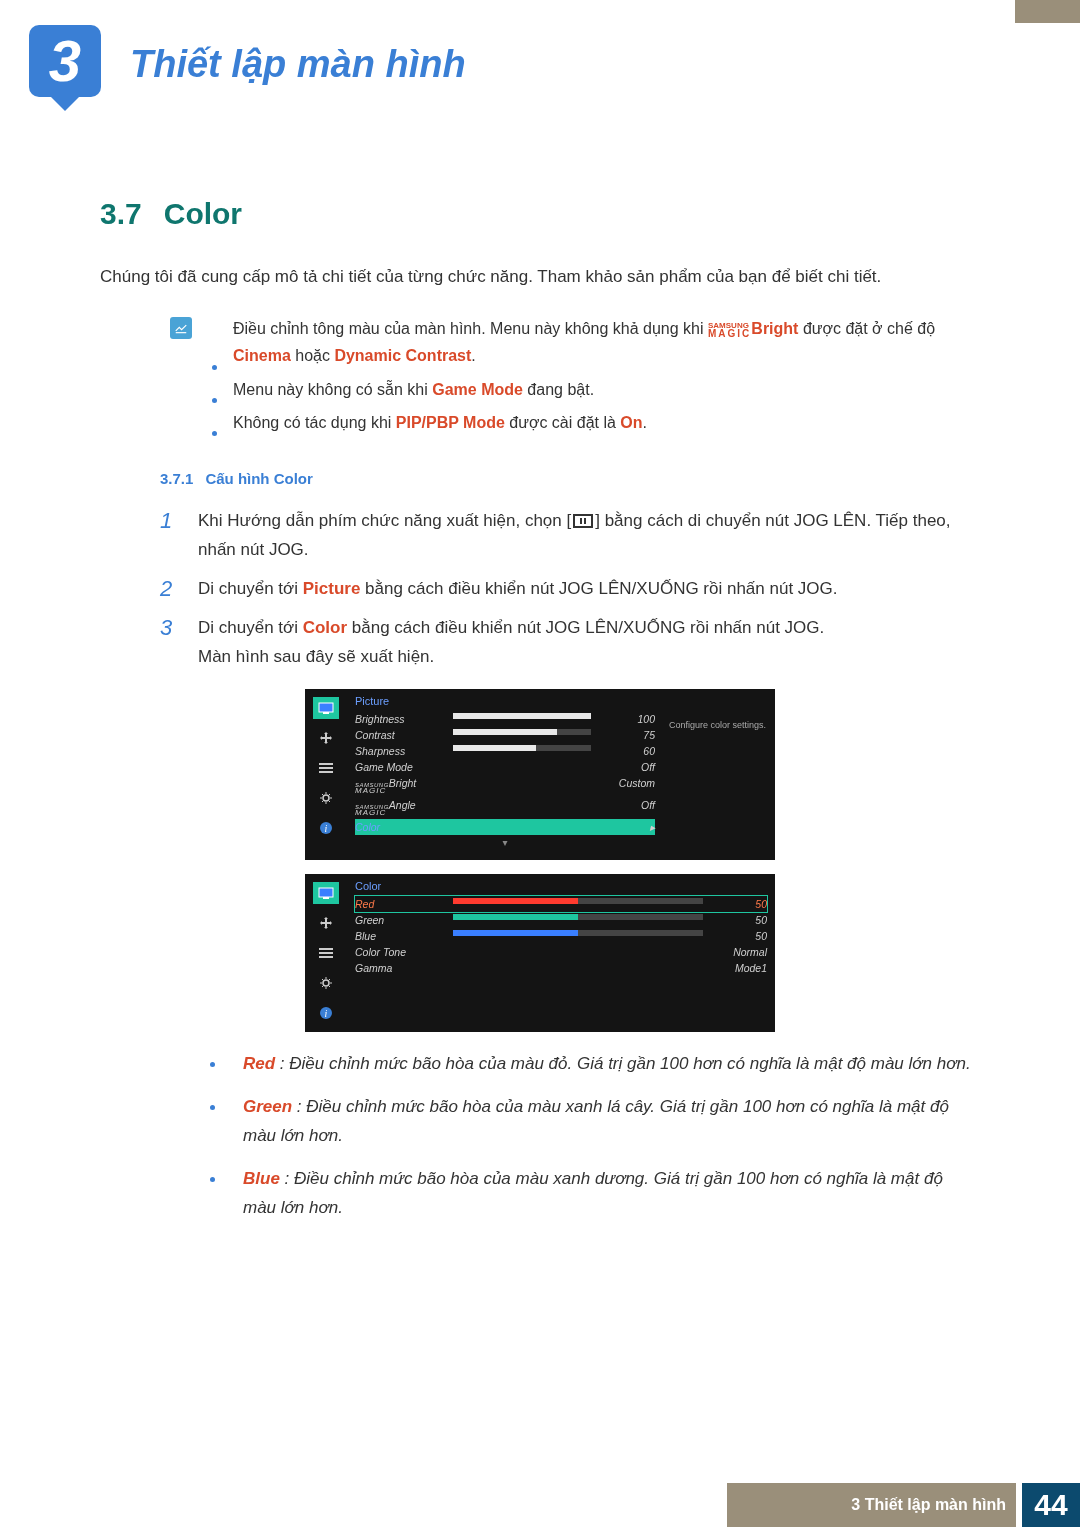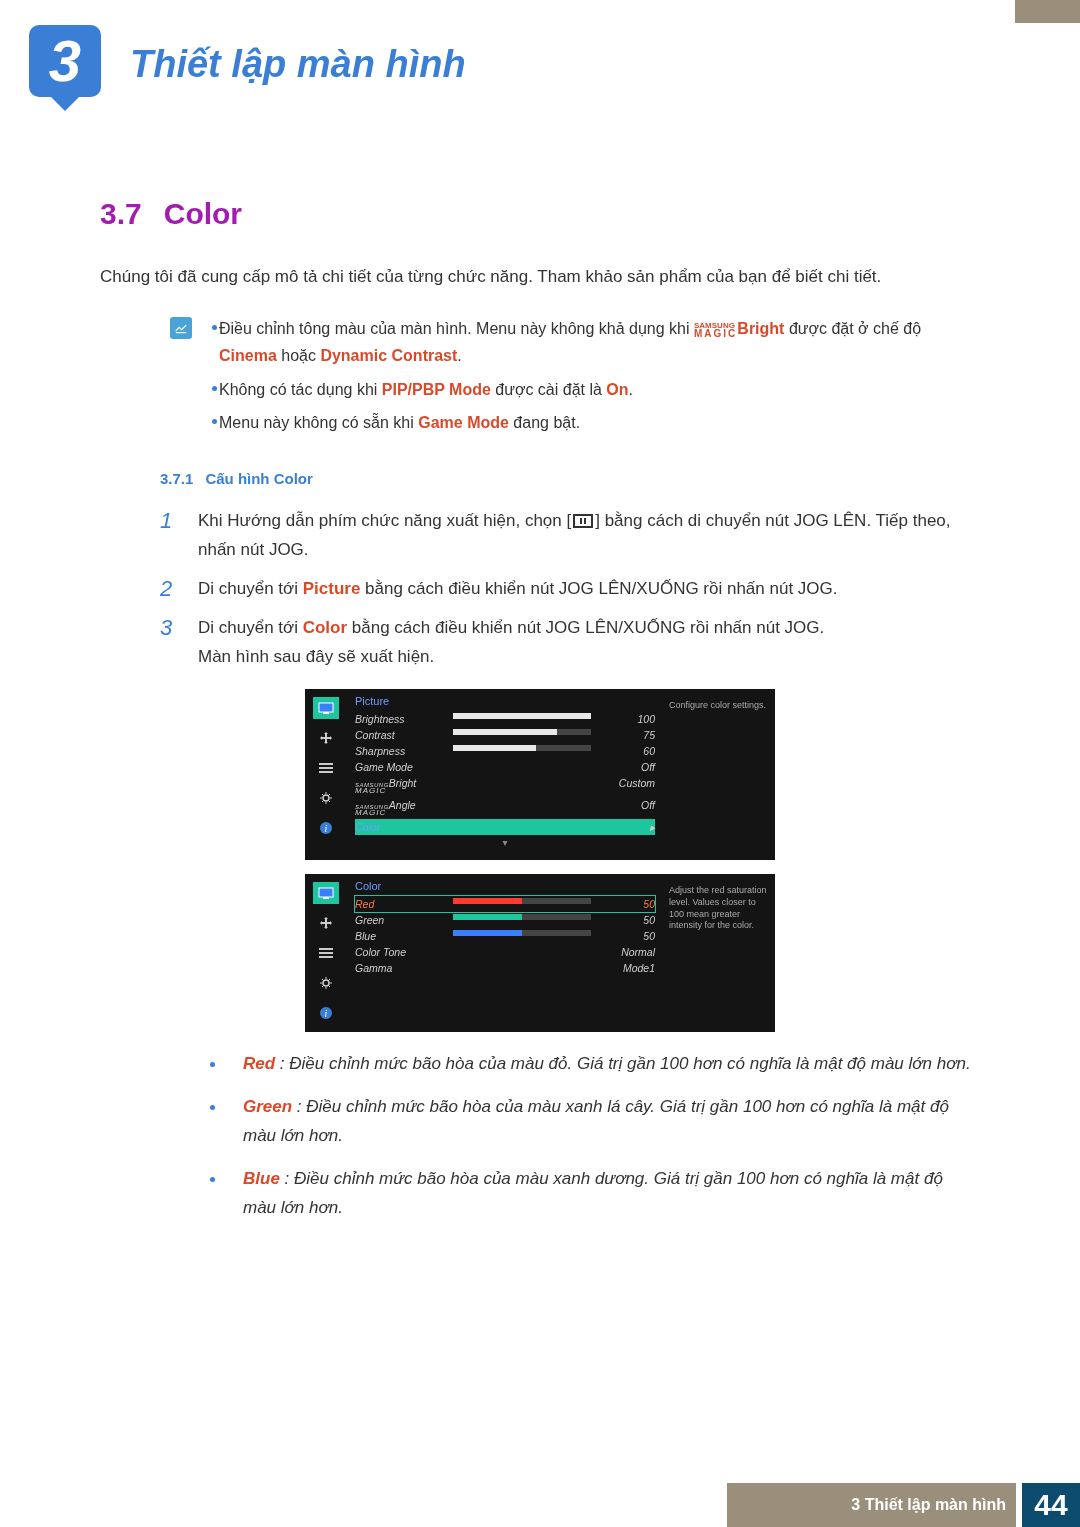--- a/index.html
+++ b/index.html
@@ -63,21 +63,21 @@
     padding-top: 18px;
   }
   .main {
     padding: 60px 100px 0 100px;
   }
   .sec-head {
     display: flex;
     gap: 22px;
     font-size: 30px;
     font-weight: bold;
-    color: #a21caf;
+    color: #0f766e;
     margin-top: 40px;
     margin-bottom: 32px;
   }
   .intro {
     font-size: 17px;
     line-height: 1.6;
     margin-bottom: 25px;
   }
   .info-row {
     display: flex;
@@ -93,22 +93,23 @@
     display: flex;
     align-items: center;
     justify-content: center;
     flex-shrink: 0;
     margin-top: 2px;
   }
   .info-icon svg { width: 14px; height: 14px; }
   .info-list { flex: 1; font-size: 16px; line-height: 1.7; }
   .info-list .bul {
     display: flex;
-    gap: 2px;
+    gap: 16px;
     margin-bottom: 6px;
+    align-items: flex-end;
   }
   .info-list .dot {
     width: 5px; height: 5px; background: #3a7fd5; border-radius: 50%; flex-shrink: 0; margin-top: 10px;
   }
   .redbold { color: #d94a2a; font-weight: bold; }
   .samsung-magic {
     display: inline-flex;
     flex-direction: column;
     align-items: flex-start;
     line-height: 0.9;
@@ -218,20 +219,21 @@
   .osd-row.sel .osd-label, .osd-row.sel .osd-val { color: #ff7a4a; }
   .osd-row.sel .fill { background: #ff3b2f; }
   .osd-row.green .fill { background: #1ec6a0; }
   .osd-row.blue .fill { background: #3a7fff; }
   .osd-hint {
     width: 112px;
     padding: 11px 6px;
     font-size: 9px;
     color: #aaa;
     line-height: 1.3;
+    margin-top: 20px;
   }
   .osd-sm {
     display: inline-flex;
     flex-direction: column;
     line-height: 0.85;
     color: #d0d0d0;
   }
   .osd-sm .s { font-size: 6px; letter-spacing: 0.5px; }
   .osd-sm .m { font-size: 8px; letter-spacing: 1px; }
   .osd-arrow-down {
@@ -317,27 +319,27 @@
         <div>
           <span>Điều chỉnh tông màu của màn hình. Menu này không khả dụng khi </span><span class="samsung-magic">
               <span>SAMSUNG</span>
               <span class="mg">MAGIC</span>
             </span><span class="redbold">Bright</span><span> được đặt ở chế độ </span><span class="redbold">Cinema</span><span> hoặc </span><span class="redbold">Dynamic Contrast</span><span>.</span>
         </div>
       </div>
       <div class="bul">
         <div class="dot"></div>
         <div>
-          <span>Không có tác dụng khi </span><span class="redbold">PIP/PBP Mode</span><span> được cài đặt là </span><span class="redbold">On</span><span>.</span>
+          <span>Menu này không có sẵn khi </span><span class="redbold">Game Mode</span><span> đang bật.</span>
         </div>
       </div>
       <div class="bul">
         <div class="dot"></div>
         <div>
-          <span>Menu này không có sẵn khi </span><span class="redbold">Game Mode</span><span> đang bật.</span>
+          <span>Không có tác dụng khi </span><span class="redbold">PIP/PBP Mode</span><span> được cài đặt là </span><span class="redbold">On</span><span>.</span>
         </div>
       </div>
     </div>
   </div>
 
   <div class="sub-head">
     <span>3.7.1</span>
     <span>Cấu hình Color</span>
   </div>
 
@@ -513,21 +515,20 @@
           <div style="flex:1"></div>
           <div class="osd-val">Normal</div>
         </div>
         <div class="osd-row">
           <div class="osd-label">Gamma</div>
           <div style="flex:1"></div>
           <div class="osd-val">Mode1</div>
         </div>
         <div style="height:18px"></div>
       </div>
-      <div class="osd-hint">Adjust the red saturation level. Values closer to 100 mean greater intensity for the color.</div>
     </div>
   </div>
 
   <div class="desc-list">
     <div class="bul">
       <div class="dot"></div>
       <div><span class="lbl">Red</span><span> : Điều chỉnh mức bão hòa của màu đỏ. Giá trị gần 100 hơn có nghĩa là mật độ màu lớn hơn.</span></div>
     </div>
     <div class="bul">
       <div class="dot"></div>

